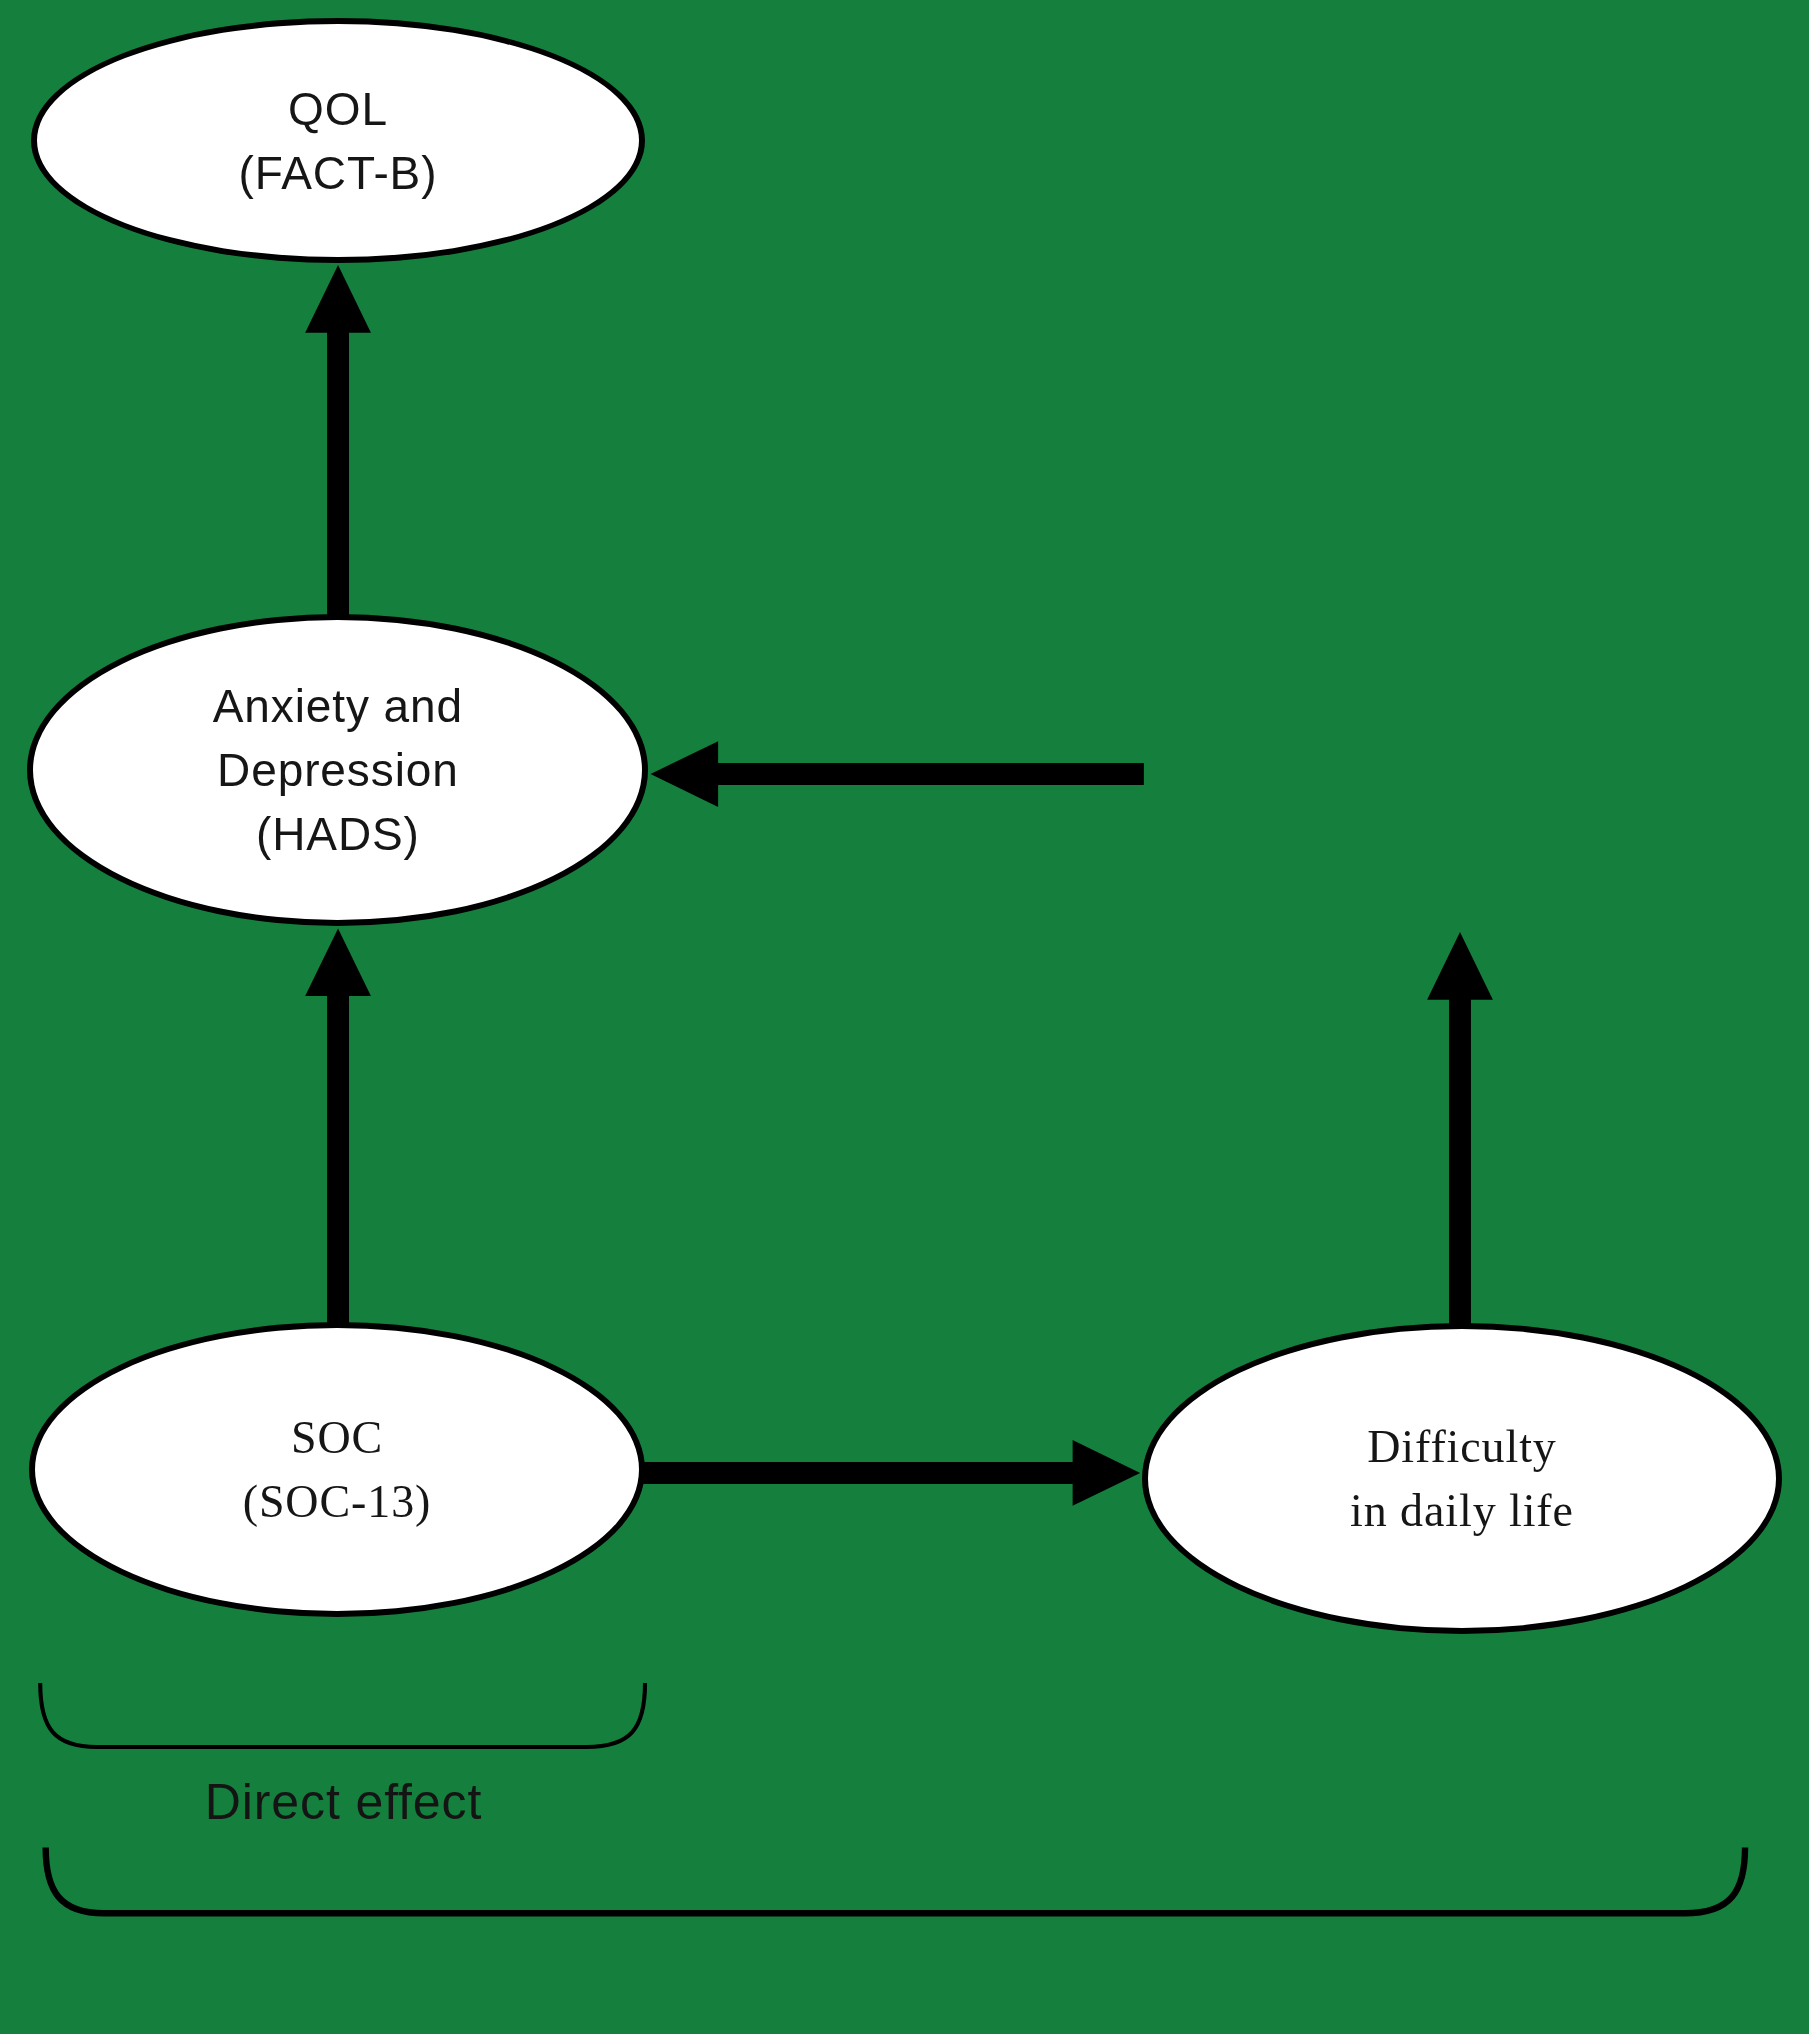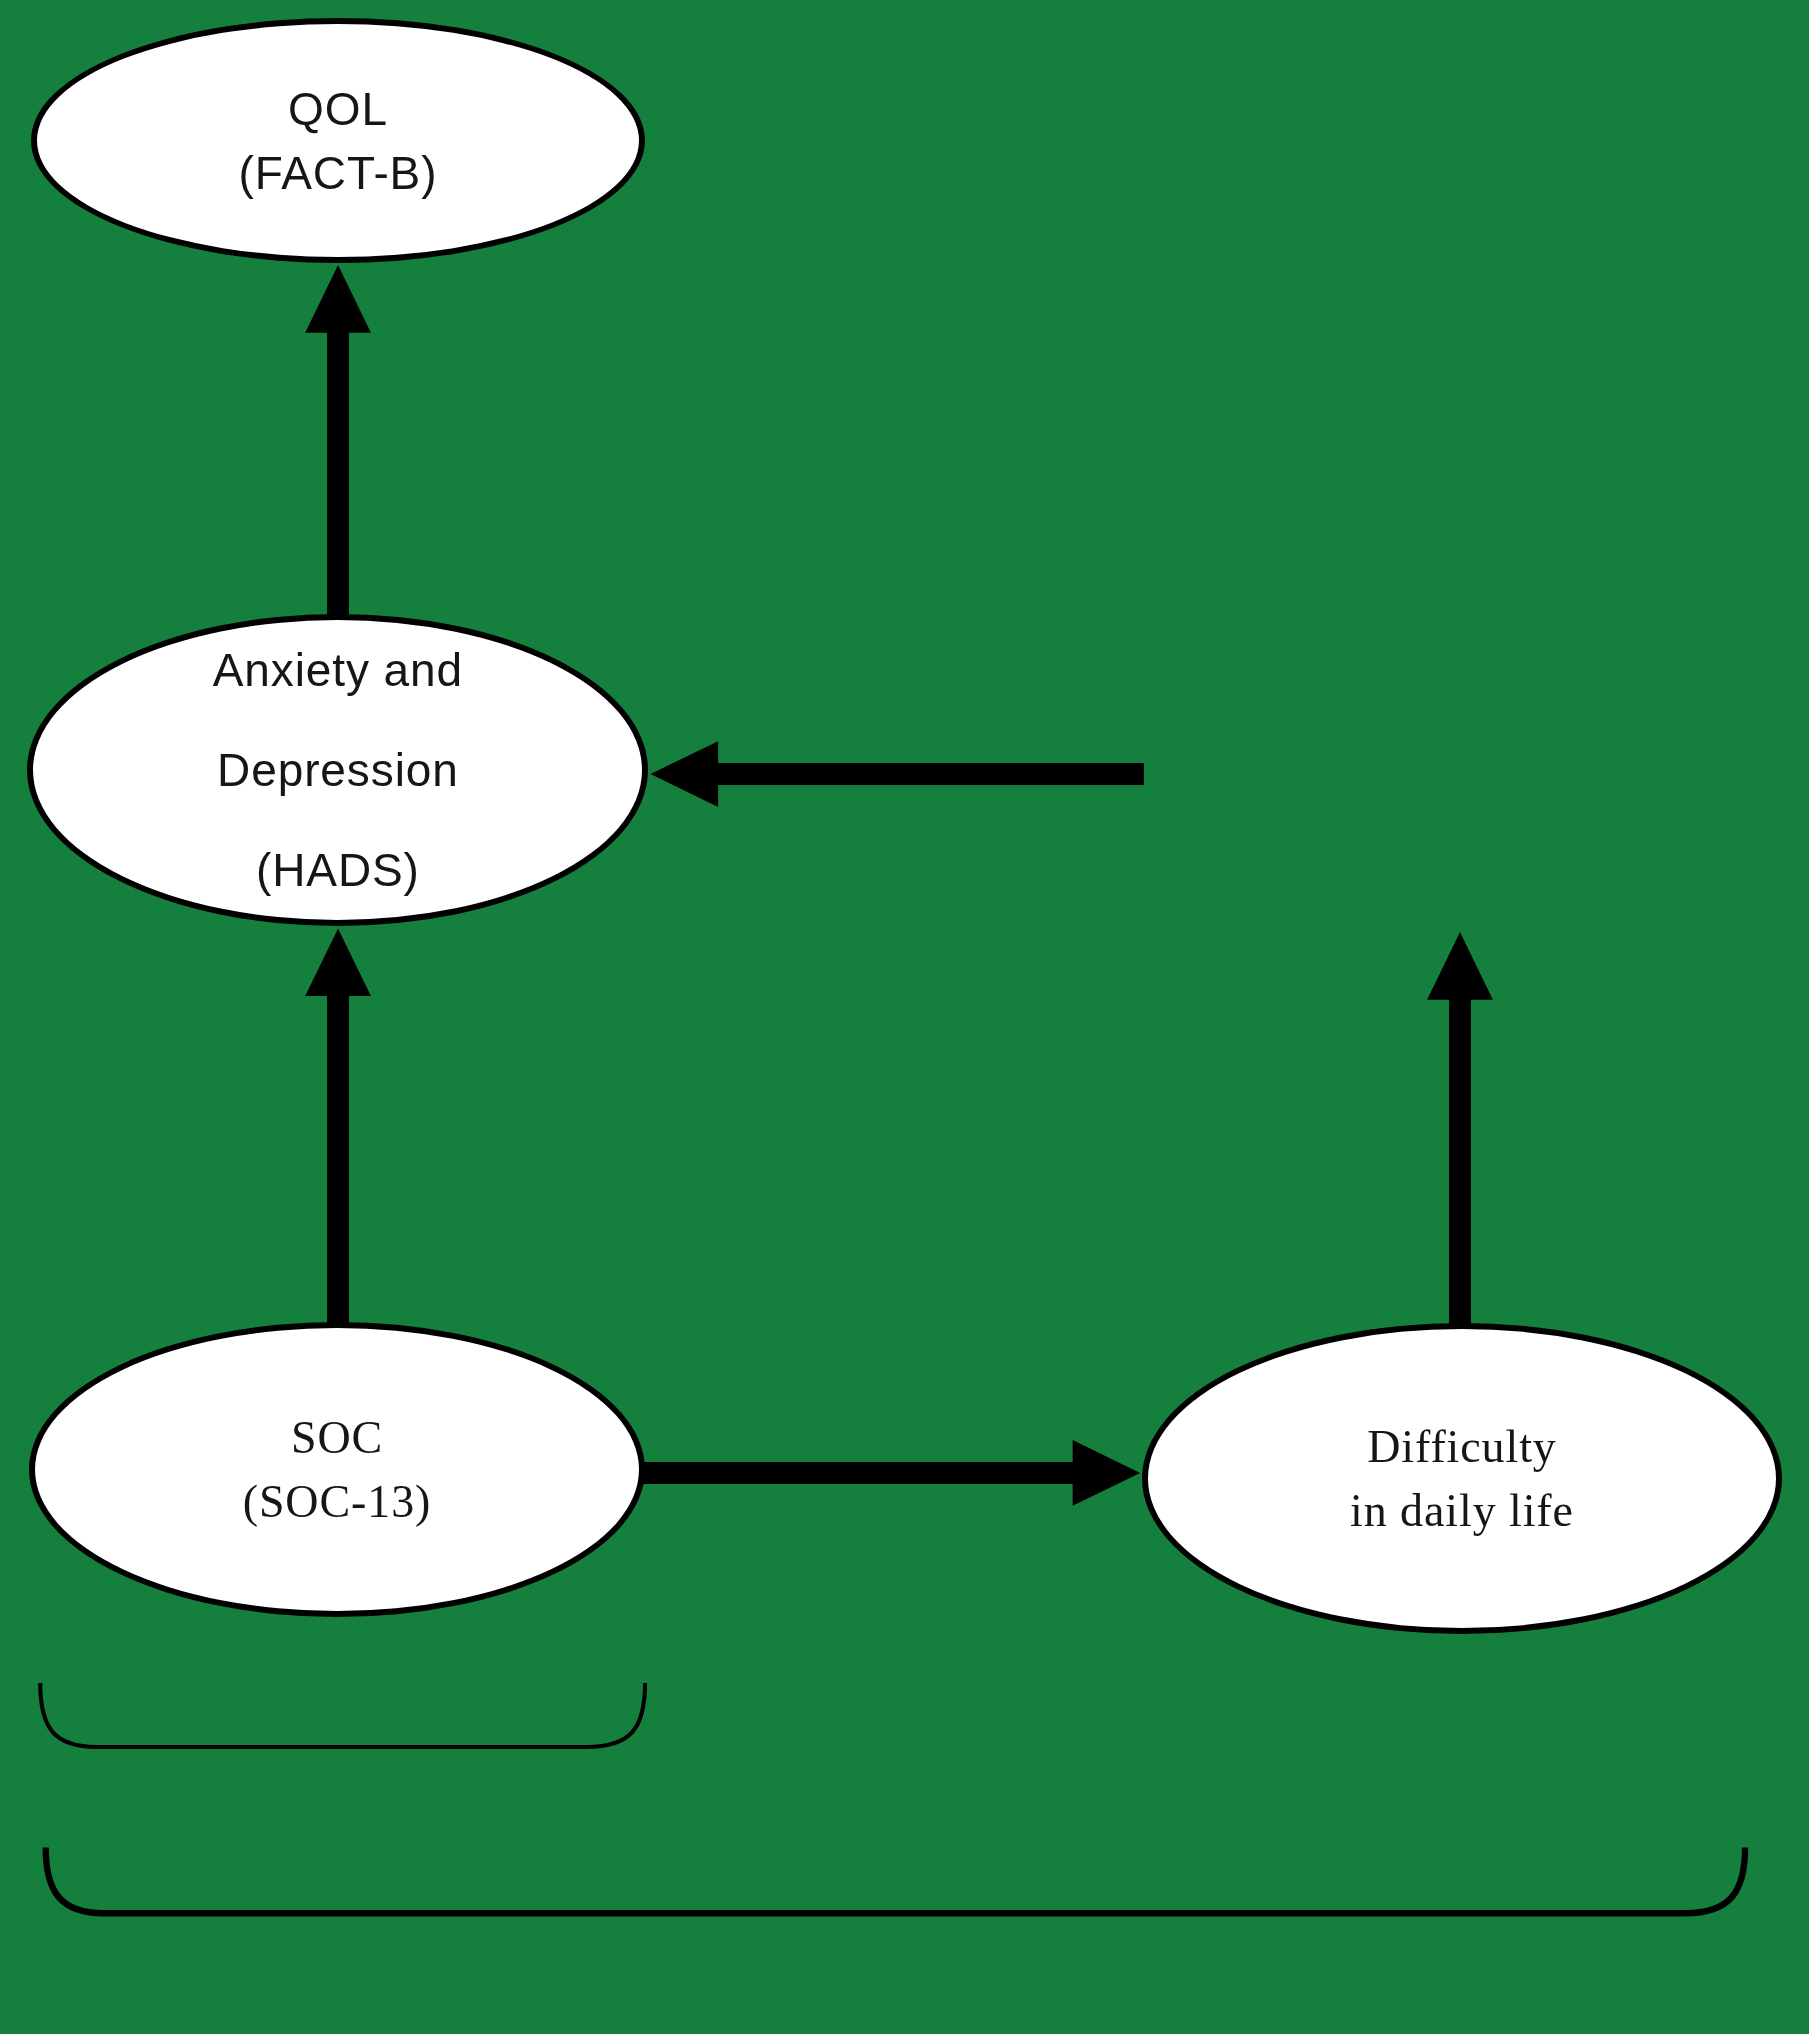--- a/index.html
+++ b/index.html
@@ -36,21 +36,21 @@
     text-align: center;
   }
   .node .line {
     font-size: 46px;
     line-height: 64px;
     color: #161616;
     letter-spacing: 0.9px;
     white-space: nowrap;
   }
   #node-qol     { left: 31px;   top: 18.3px;   width: 614px; height: 245px; }
-  #node-hads    { left: 27.4px;   top: 614px;  width: 621px; height: 312px; gap: 36px; }
+  #node-hads    { left: 27.4px;   top: 614px;  width: 621px; height: 312px; }
   #node-caod    { left: 1146px; top: 635px;  width: 636px; height: 293px; }
   #node-soc     { left: 29px;   top: 1322px; width: 616px; height: 295px; font-family: Liberation Serif, serif; }
   #node-whodas  { left: 1142px; top: 1323px; width: 640px; height: 311px; font-family: Liberation Serif, serif; }
 
   .brace-label {
     position: absolute;
     text-align: center;
     font-size: 50px;
     line-height: 57px;
     color: #141414;
@@ -112,15 +112,16 @@
   <div class="node" id="node-soc">
     <div class="line">SOC</div>
     <div class="line">(SOC-13)</div>
   </div>
 
   <div class="node" id="node-whodas">
     <div class="line">Difficulty</div>
     <div class="line">in daily life</div>
   </div>
 
+  <div class="brace-label" id="label-direct">Direct effect</div>
 
 </div>
 
 
 </body></html>

